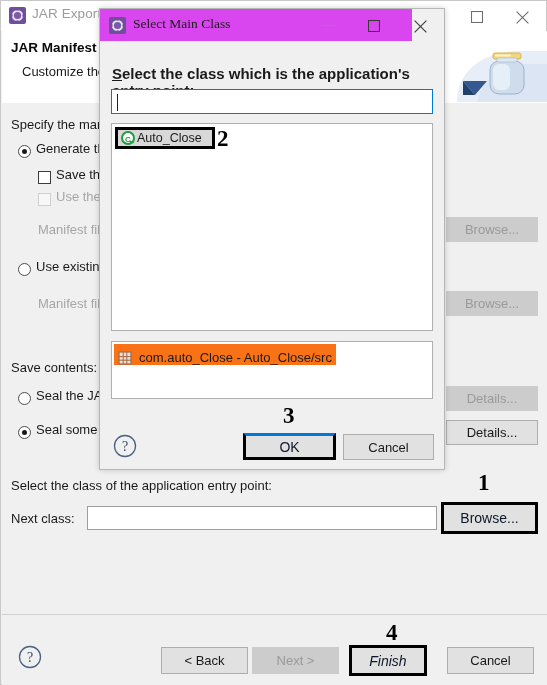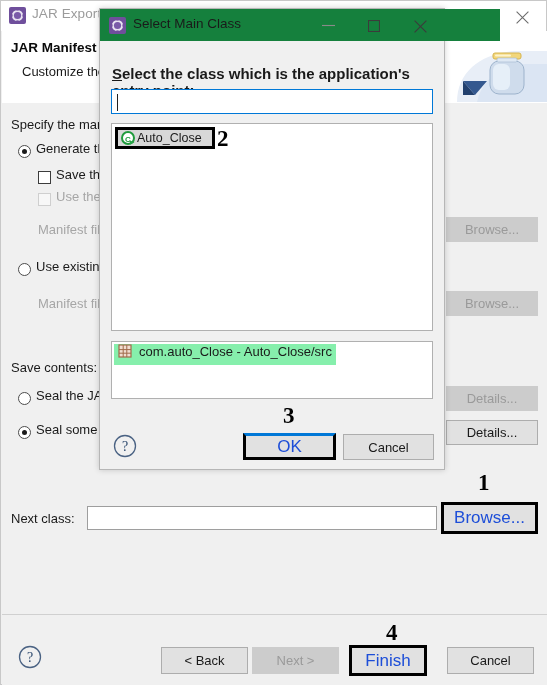--- a/index.html
+++ b/index.html
@@ -148,22 +148,22 @@
 
   
   .hl-box {
     position: absolute;
     border: 3px solid #000000;
     box-sizing: border-box;
     background: #e1e1e1;
     display: flex;
     align-items: center;
     justify-content: center;
-    font-size: 17px;
-    color: #1d4ed8;
+    font-size: 14px;
+    color: #0f172a;
   }
 
   .textfield {
     position: absolute;
     background: #ffffff;
     border: 1px solid #9e9e9e;
     box-sizing: border-box;
   }
 
   
@@ -194,22 +194,23 @@
     left: 99px; top: 8px;
     width: 346px; height: 462px;
     background: #f0f0f0;
     border: 1px solid #b6b6b6;
     box-sizing: border-box;
     box-shadow: 0 0 6px rgba(0,0,0,0.18);
   }
   .dlg-titlebar {
     position: absolute;
     left: 0; top: 0;
-    width: 400px; height: 32px;
-    background: #15803d;
+    width: 312px; height: 32px;
+    background: #d946ef;
+    font-family: Liberation Serif, serif;
   }
   .dlg-title-icon {
     position: absolute;
     left: 9px; top: 8px;
     width: 17px; height: 17px;
   }
   .dlg-title-text {
     position: absolute;
     left: 33px; top: 7px;
     font-size: 13.5px;
@@ -248,24 +249,24 @@
   }
   .dlg-list {
     position: absolute;
     background: #ffffff;
     border: 1px solid #b0b0b0;
     box-sizing: border-box;
   }
   .list-row {
     position: absolute;
     display: flex;
-    align-items: flex-start;
+    align-items: flex-end;
     font-size: 13px;
     color: #1a1a1a;
-    background: #86efac;
+    background: #f97316;
     white-space: nowrap;
   }
   .dlg-btn {
     position: absolute;
     height: 26px;
     background: #e1e1e1;
     border: 1px solid #adadad;
     box-sizing: border-box;
     display: flex;
     align-items: center;
@@ -356,40 +357,41 @@
       <div class="lbl" style="left:9px; top:257px;">Save contents:</div>
 
       <div class="radio" style="left:16px; top:289px;"></div>
       <div class="lbl" style="left:34px; top:285px;">Seal the JAR</div>
       <div class="wbtn" style="left:444px; top:283px; width:92px;">Details...</div>
 
       <div class="radio checked" style="left:16px; top:323px;"></div>
       <div class="lbl" style="left:34px; top:319px;">Seal some packages</div>
       <div class="wbtn enabled" style="left:444px; top:317px; width:92px;">Details...</div>
 
+      <div class="lbl" style="left:9px; top:375px;">Select the class of the application entry point:</div>
 
       <div class="lbl" style="left:9px; top:408px;">Next class:</div>
       <div class="textfield" style="left:85px; top:403px; width:350px; height:24px;">
         <span style="position:absolute; left:5px; top:3px; font-size:13px; color:#1a1a1a;"></span>
       </div>
 
       <div class="hl-box" style="left:439px; top:399px; width:97px; height:32px;">Browse...</div>
       <div class="annot" style="left:476px; top:368px;">1</div>
     </div>
 
     <div class="wizard-footer">
       <div class="help-circle" style="left:16px; top:30px;">
         <svg width="24" height="24" viewBox="0 0 24 24">
           <circle cx="12" cy="12" r="10.5" fill="none" stroke="#4a6283" stroke-width="1.3"></circle>
           <text x="12" y="17" font-family="Liberation Serif, serif" font-size="14" fill="#2e4a6e" text-anchor="middle">?</text>
         </svg>
       </div>
       <div class="wbtn enabled" style="left:159px; top:32px; width:87px; height:27px;">&lt; Back</div>
       <div class="wbtn" style="left:250px; top:32px; width:87px; height:27px;">Next &gt;</div>
-      <div class="hl-box" style="left:347px; top:30px; width:78px; height:31px;">Finish</div>
+      <div class="hl-box" style="left:347px; top:30px; width:78px; height:31px;font-style:italic;">Finish</div>
       <div class="wbtn enabled" style="left:445px; top:32px; width:87px; height:27px;">Cancel</div>
       <div class="annot" style="left:384px; top:6px;">4</div>
     </div>
   </div>
 
   <div class="dialog">
 
     <div class="dlg-titlebar">
       <span class="dlg-title-icon">
         <svg width="17" height="17" viewBox="0 0 17 17">

